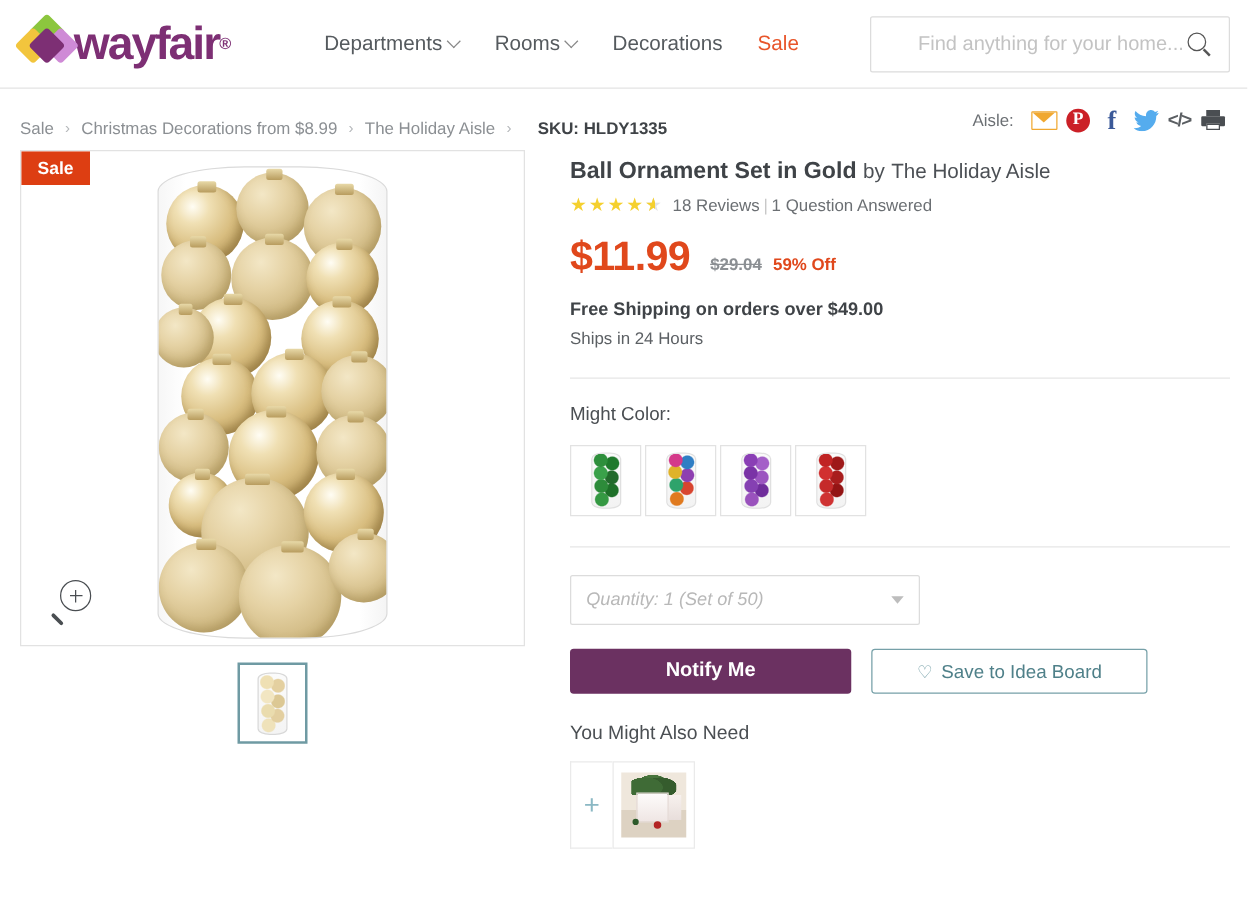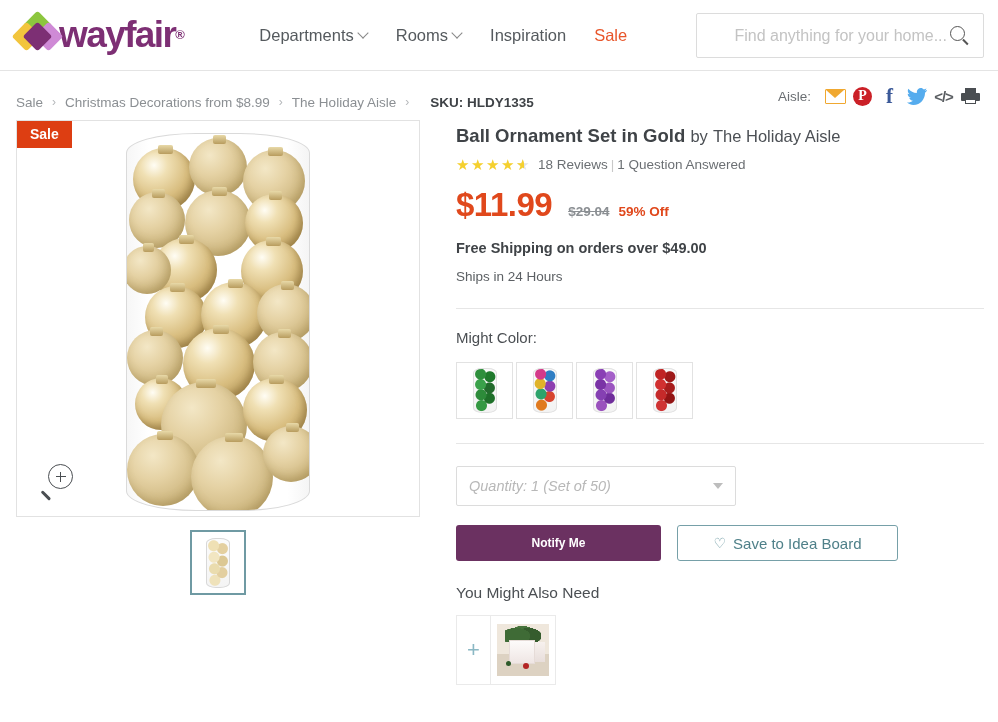--- a/index.html
+++ b/index.html
@@ -194,21 +194,21 @@
   }
   .rating-text { font-size:13.5px; color:#6b6f73; }
   .rating-text .qsep { color:#c8c8c8; margin:0 3px; }
 
   .price-row { display:flex; align-items:baseline; margin-top:14px; }
   .price-now { font-size:33px; color:#e0481c; font-weight:bold; letter-spacing:-0.5px; }
   .price-was { font-size:13.5px; color:#8b8f93; text-decoration:line-through; margin-left:16px; font-weight:bold; }
   .price-off { font-size:13.5px; color:#e0481c; font-weight:bold; margin-left:9px; }
 
   .ship-free { font-size:14.5px; font-weight:bold; color:#3f4347; margin-top:16px; }
-  .ship-time { font-size:13.5px; color:#5c6064; margin-top:13px; }
+  .ship-time { font-size:13.5px; color:#5c6064; margin-top:7px; }
 
   .rule { height:1px; background:#e6e6e6; margin:24px 0 0 0; width:100%; }
 
   .sec-label { font-size:15px; color:#4b4f53; margin-top:20px; }
 
   .swatches { display:flex; gap:3px; margin-top:16px; }
   .swatch {
     width:57px; height:57px; border:1px solid #e2e2e2;
     display:flex; align-items:center; justify-content:center; cursor:pointer; background:#fff;
   }
@@ -255,22 +255,22 @@
   .qty-select {
     width:280px; height:40px; border:1px solid #dcdcdc; border-radius:2px;
     display:flex; align-items:center; padding:4px 12px; margin-top:22px;
     cursor:pointer; background:#fff;
   }
   .qty-text { flex:1; font-size:14.5px; color:#b8b8b8; font-style:italic; }
   .qty-caret { width:0;height:0;border-left:5px solid transparent;border-right:5px solid transparent;border-top:6px solid #bdbdbd; }
 
   .cta-row { display:flex; gap:16px; margin-top:19px; }
   .btn-notify {
-    width:205px; height:36px; background:#6b3161; color:#fff;
-    border:none; border-radius:3px; font-size:12px; font-weight:bold;
+    width:225px; height:36px; background:#6b3161; color:#fff;
+    border:none; border-radius:3px; font-size:16px; font-weight:bold;
     font-family:"Liberation Sans", sans-serif; cursor:pointer;
     display:flex; align-items:center; justify-content:center;
   }
   .btn-save {
     width:221px; height:36px; background:#fff; color:#4f8089;
     border:1px solid #76a0a8; border-radius:3px; font-size:15px;
     font-family:"Liberation Sans", sans-serif; cursor:pointer;
     display:flex; align-items:center; justify-content:center; gap:7px;
   }
   .heart { font-size:14px; color:#76a0a8; }
@@ -327,21 +327,21 @@
   <div class="nav">
     <div class="nav-item">
       <span>Departments</span>
       <span class="chev"></span>
     </div>
     <div class="nav-item">
       <span>Rooms</span>
       <span class="chev"></span>
     </div>
     <div class="nav-item">
-      <span>Inspiration</span>
+      <span>Decorations</span>
     </div>
     <div class="nav-item sale">
       <span>Sale</span>
     </div>
   </div>
 
   <div class="search-box">
     <input class="search-input" type="text" placeholder="Find anything for your home..." style="">
     <div class="mag">
       <span class="ring"></span>

